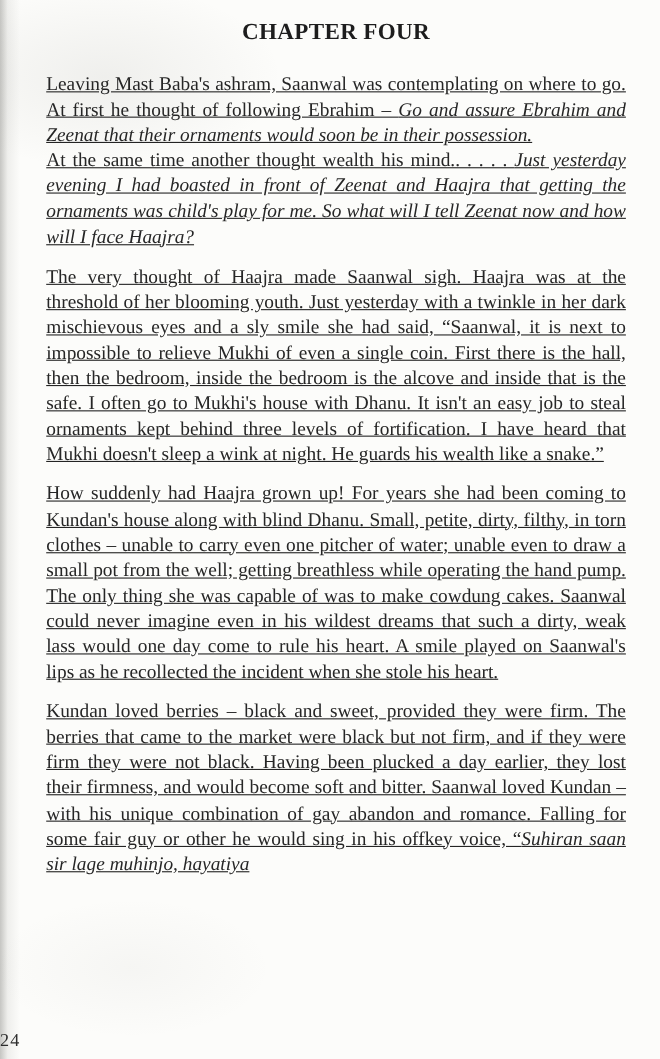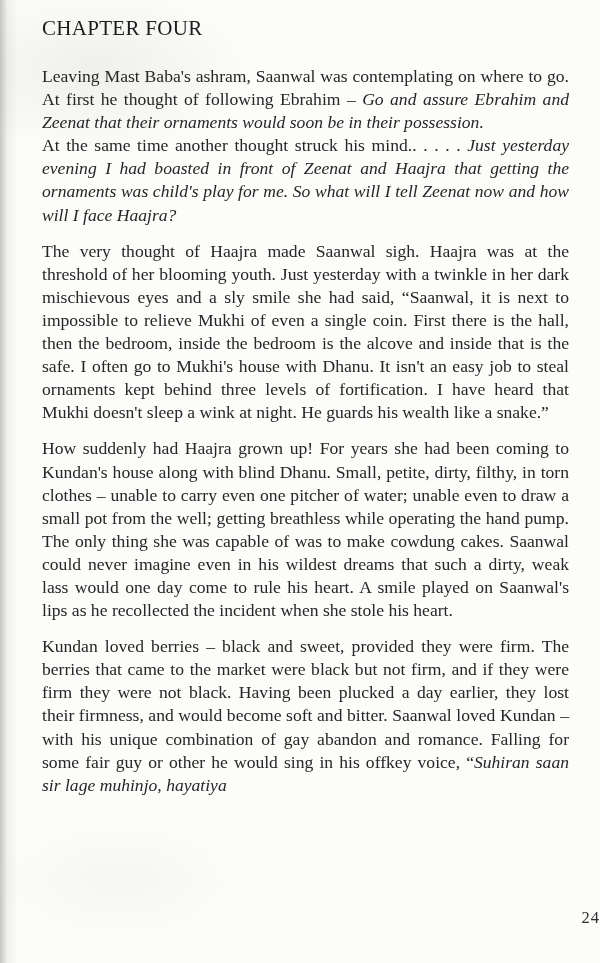--- a/index.html
+++ b/index.html
@@ -17,64 +17,64 @@
       radial-gradient(ellipse 230px 120px at 95px 70px, rgba(125,125,118,0.10), rgba(125,125,118,0) 70%),
       radial-gradient(ellipse 180px 90px at 120px 880px, rgba(125,125,118,0.05), rgba(125,125,118,0) 70%),
       linear-gradient(to right, rgba(138,138,134,0.48) 0px, rgba(185,185,181,0.20) 7px, rgba(250,250,248,0) 18px),
       #fcfcfa;
     font-family: "Liberation Serif", "DejaVu Serif", serif;
     color: #242424;
     padding: 16px 31px 0 42px;
   }
   .chapter-heading {
     margin: 0 0 24px 0;
-    text-align: left;
+    text-align: center;
     font-size: 21px;
     line-height: 25px;
-    font-weight: 400;
+    font-weight: 700;
     letter-spacing: 0.3px;
     color: #1d1d1d;
   }
   .text-block {
     margin: 0 0 13px 0;
+    text-decoration: underline;
   }
   .text-block p {
     margin: 0;
     font-size: 17.6px;
     line-height: 23.1px;
     text-align: justify;
     color: #262626;
   }
   .run-italic {
     font-style: italic;
   }
   .page-footer {
     position: absolute;
-    top: 908px;
+    top: 936px;
     left: 0;
     width: 100%;
-    text-align: right;
-    padding-left: 16px;
+    text-align: left;
   }
   .page-number {
     font-size: 16.5px;
     color: #2e2e2e;
     letter-spacing: 1px;
   }
 </style>
 </head>
 <body>
 
 <div class="page">
 
   <h1 class="chapter-heading">CHAPTER FOUR</h1>
 
   <div class="text-block">
     <p><span>Leaving Mast Baba's ashram, Saanwal was contemplating on where to go. At first he thought of following Ebrahim – </span><span class="run-italic">Go and assure Ebrahim and Zeenat that their ornaments would soon be in their possession.</span></p>
-    <p><span>At the same time another thought struck his mind.. . . . . </span><span class="run-italic">Just yesterday evening I had boasted in front of Zeenat and Haajra that getting the ornaments was child's play for me. So what will I tell Zeenat now and how will I face Haajra?</span></p>
+    <p><span>At the same time another thought wealth his mind.. . . . . </span><span class="run-italic">Just yesterday evening I had boasted in front of Zeenat and Haajra that getting the ornaments was child's play for me. So what will I tell Zeenat now and how will I face Haajra?</span></p>
   </div>
 
   <div class="text-block">
     <p><span>The very thought of Haajra made Saanwal sigh. Haajra was at the threshold of her blooming youth. Just yesterday with a twinkle in her dark mischievous eyes and a sly smile she had said, “Saanwal, it is next to impossible to relieve Mukhi of even a single coin. First there is the hall, then the bedroom, inside the bedroom is the alcove and inside that is the safe. I often go to Mukhi's house with Dhanu. It isn't an easy job to steal ornaments kept behind three levels of fortification. I have heard that Mukhi doesn't sleep a wink at night. He guards his wealth like a snake.”</span></p>
   </div>
 
   <div class="text-block">
     <p><span>How suddenly had Haajra grown up! For years she had been coming to Kundan's house along with blind Dhanu. Small, petite, dirty, filthy, in torn clothes – unable to carry even one pitcher of water; unable even to draw a small pot from the well; getting breathless while operating the hand pump. The only thing she was capable of was to make cowdung cakes. Saanwal could never imagine even in his wildest dreams that such a dirty, weak lass would one day come to rule his heart. A smile played on Saanwal's lips as he recollected the incident when she stole his heart.</span></p>
   </div>
 

